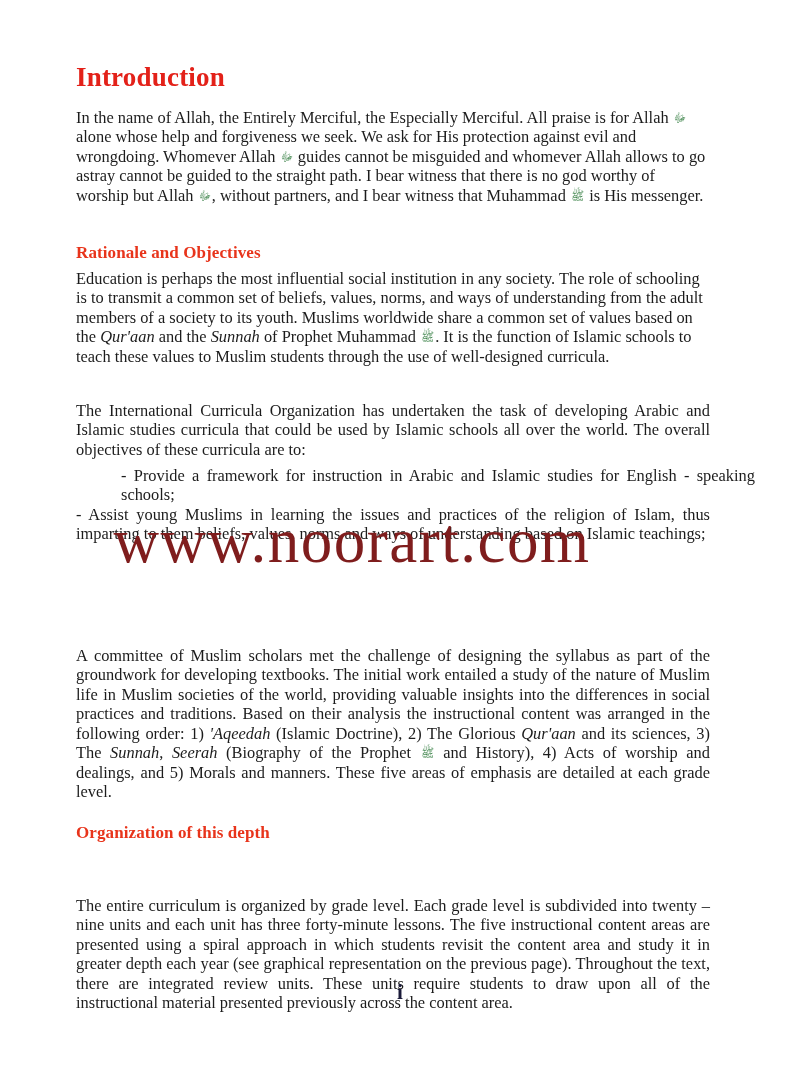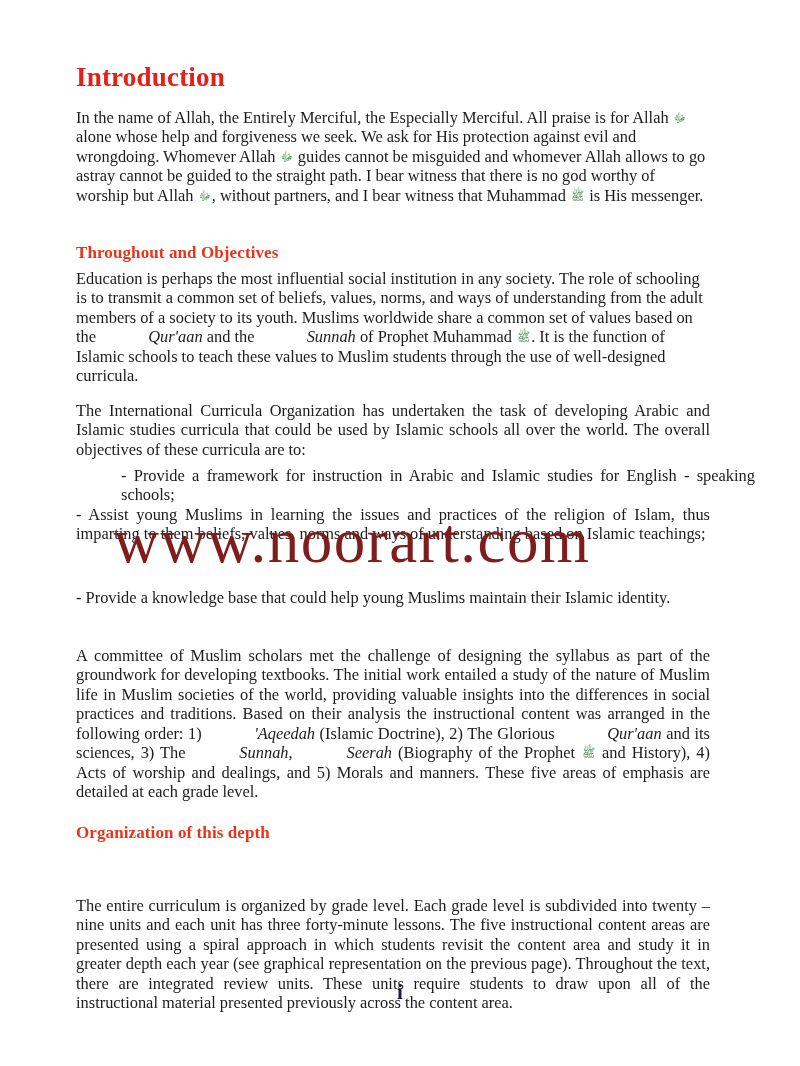--- a/index.html
+++ b/index.html
@@ -55,21 +55,21 @@
   }
   .honorific {
     color: #2E7A3C;
     font-size: 12.5px;
     font-family: "DejaVu Sans", sans-serif;
     vertical-align: 1px;
     letter-spacing: -0.5px;
     display: inline-block;
     transform: scaleX(0.85);
   }
-  i.term { font-style: italic; margin-left: 48px; }
+  i.term { font-style: italic; }
 
   
   .blk-intro     { position: absolute; top: 108px;  left: 0; width: 634px; }
   .blk-h1        { position: absolute; top: 243px;  left: 0; width: 634px; }
   .blk-p2        { position: absolute; top: 269px;  left: 0; width: 634px; }
   .blk-p3        { position: absolute; top: 401px;  left: 0; width: 634px; }
   .blk-b1        { position: absolute; top: 466px;  left: 0; width: 634px; margin-left: 45px; }
   .blk-b2        { position: absolute; top: 505px;  left: 0; width: 634px; }
   .blk-b3        { position: absolute; top: 560px;  left: 0; width: 634px; }
   .blk-b4        { position: absolute; top: 588px;  left: 0; width: 634px; }
@@ -110,43 +110,40 @@
 
   <div class="content">
 
     <h1 class="page-title">Introduction</h1>
 
     <div class="blk-intro">
       <p class="body-text">In the name of Allah, the Entirely Merciful, the Especially Merciful. All praise is for Allah <span class="honorific">ﷻ</span> alone whose help and forgiveness we seek. We ask for His protection against evil and wrongdoing. Whomever Allah <span class="honorific">ﷻ</span> guides cannot be misguided and whomever Allah allows to go astray cannot be guided to the straight path. I bear witness that there is no god worthy of worship but Allah <span class="honorific">ﷻ</span>, without partners, and I bear witness that Muhammad <span class="honorific">ﷺ</span> is His messenger.</p>
     </div>
 
     <div class="blk-h1">
-      <h2 class="section-heading">Throughout and Objectives</h2>
+      <h2 class="section-heading">Rationale and Objectives</h2>
     </div>
 
     <div class="blk-p2">
       <p class="body-text">Education is perhaps the most influential social institution in any society. The role of schooling is to transmit a common set of beliefs, values, norms, and ways of understanding from the adult members of a society to its youth. Muslims worldwide share a common set of values based on the <i class="term">Qur'aan</i> and the <i class="term">Sunnah</i> of Prophet Muhammad <span class="honorific">ﷺ</span>. It is the function of Islamic schools to teach these values to Muslim students through the use of well-designed curricula.</p>
     </div>
 
     <div class="blk-p3">
       <p class="body-text just">The International Curricula Organization has undertaken the task of developing Arabic and Islamic studies curricula that could be used by Islamic schools all over the world. The overall objectives of these curricula are to:</p>
     </div>
 
     <div class="blk-b1">
       <p class="body-text just">- Provide a framework for instruction in Arabic and Islamic studies for English - speaking schools;</p>
     </div>
 
     <div class="blk-b2">
       <p class="body-text just">- Assist young Muslims in learning the issues and practices of the religion of Islam, thus imparting to them beliefs, values, norms and ways of understanding based on Islamic teachings;</p>
     </div>
 
 
-    <div class="blk-b4">
-      <p class="body-text">- Provide a knowledge base that could help young Muslims maintain their Islamic identity.</p>
-    </div>
 
     <div class="blk-p4">
       <p class="body-text just">A committee of Muslim scholars met the challenge of designing the syllabus as part of the groundwork for developing textbooks. The initial work entailed a study of the nature of Muslim life in Muslim societies of the world, providing valuable insights into the differences in social practices and traditions. Based on their analysis the instructional content was arranged in the following order: 1) <i class="term">'Aqeedah</i> (Islamic Doctrine), 2) The Glorious <i class="term">Qur'aan</i> and its sciences, 3) The <i class="term">Sunnah</i>, <i class="term">Seerah</i> (Biography of the Prophet <span class="honorific">ﷺ</span> and History), 4) Acts of worship and dealings, and 5) Morals and manners. These five areas of emphasis are detailed at each grade level.</p>
     </div>
 
     <div class="blk-h2">
       <h2 class="section-heading">Organization of this depth</h2>
     </div>
 
     <div class="blk-p5">

